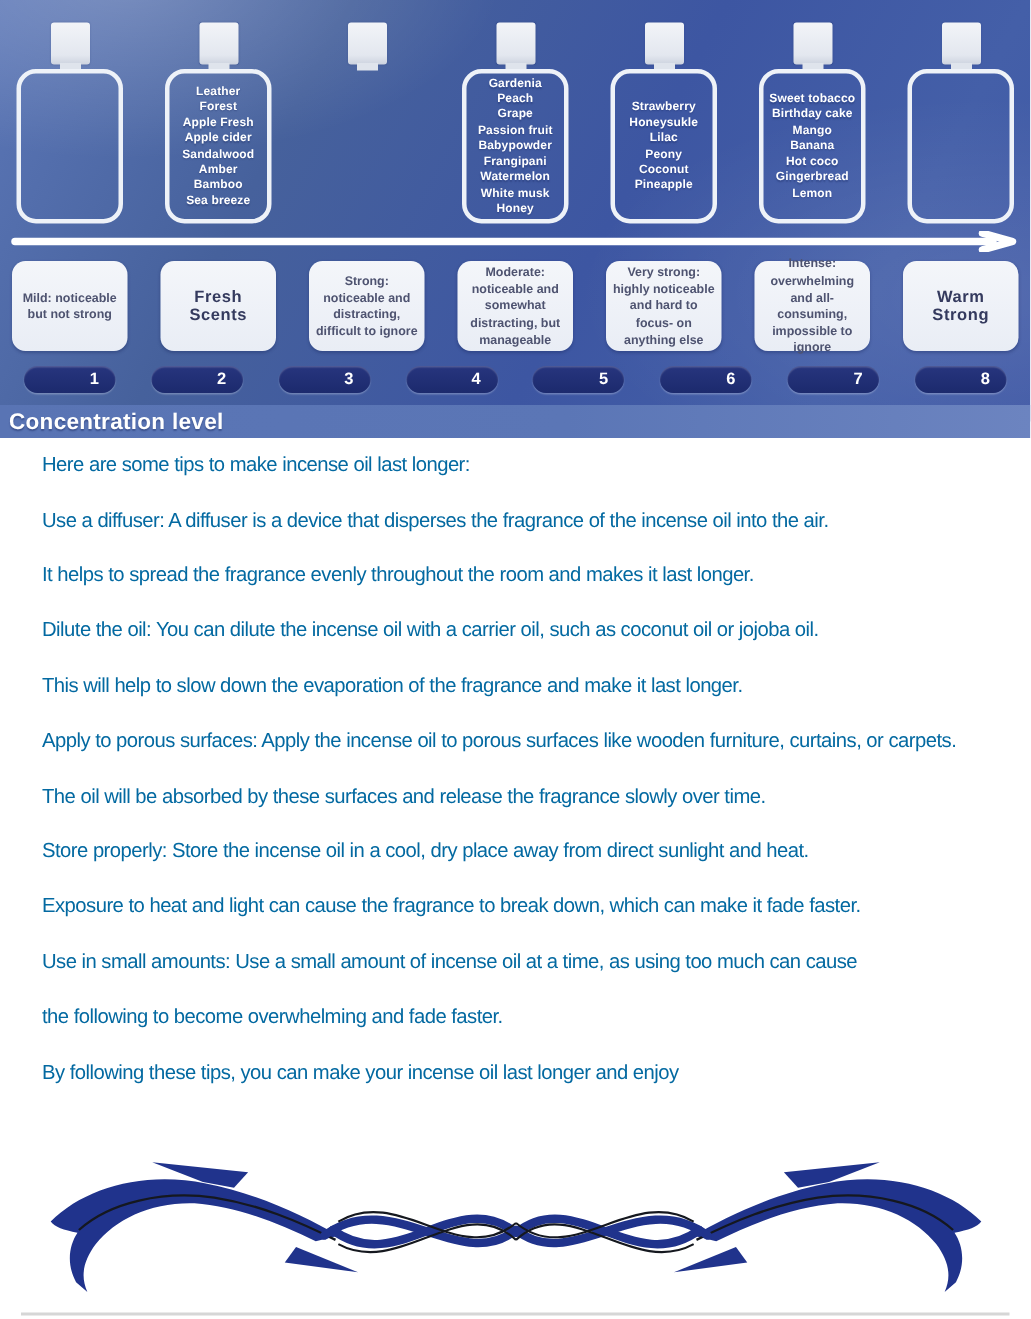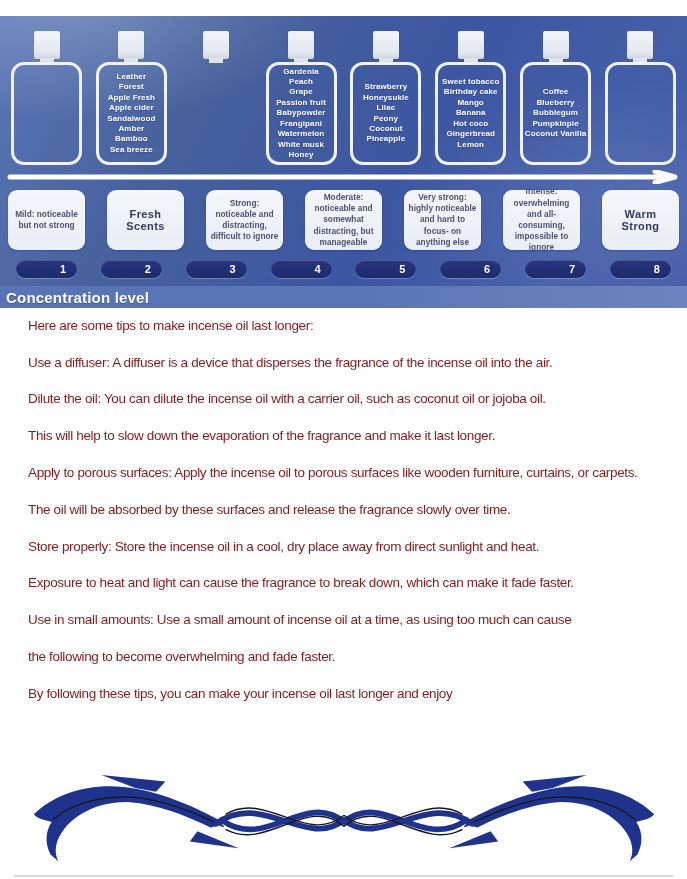--- a/index.html
+++ b/index.html
@@ -17,21 +17,20 @@
     position:relative;
     width:687px;height:281px;
     background:
       radial-gradient(ellipse 420px 200px at 12% -5%, rgba(255,255,255,0.22), rgba(255,255,255,0) 60%),
       radial-gradient(ellipse 500px 240px at 96% 70%, rgba(255,255,255,0.10), rgba(255,255,255,0) 55%),
       linear-gradient(118deg,#5b76b6 0%, #46619c 28%, #3d56a2 58%, #445fa8 82%, #3f58a5 100%);
   }
   .row{
     display:flex;justify-content:space-between;
     padding:0 10px;
-    margin-top:16px;
   }
   .slot{width:73px;flex:0 0 73px;display:flex;flex-direction:column;align-items:center;}
 
   
   .bottles{padding-top:15px;}
   .cap{
     width:26px;height:28px;border-radius:2px;
     background:linear-gradient(180deg,#f2f4f8 0%, #e3e7ef 78%, #cdd3df 100%);
     box-shadow:0 0 1px rgba(40,60,120,.45);
   }
@@ -95,21 +94,21 @@
     color:#ffffff;font-weight:bold;font-size:15px;letter-spacing:.2px;
     text-shadow:0 1px 1px rgba(20,35,90,.4);
     text-align:right;
   }
 
   
   .tips{padding:10px 0 0 28px;}
   .tips p{
     margin:0;height:36.8px;
     display:flex;align-items:center;
-    color:#7f1d1d;
+    color:#0369a1;
     font-size:13.5px;letter-spacing:-0.35px;
     white-space:nowrap;
   }
 
   
   .flourish{
     position:absolute;left:0;top:772px;width:687px;height:96px;
     display:flex;justify-content:center;align-items:center;
   }
   .bottom-rule{
@@ -186,31 +185,20 @@
 Mango
 Banana
 Hot coco
 Gingerbread Lemon</div>
         </div>
       </div>
       <div class="slot">
         <div class="cap"></div>
         <div class="neck"></div>
         <div class="bottle-body">
-          <div class="scents">Coffee
-Blueberry
-Bubblegum
-Pumpkinpie
-Coconut Vanilla</div>
-        </div>
-      </div>
-      <div class="slot">
-        <div class="cap"></div>
-        <div class="neck"></div>
-        <div class="bottle-body">
           <div class="scents"></div>
         </div>
       </div>
     </div>
 
     <div class="arrow-wrap">
       <svg width="673" height="14" viewBox="0 0 673 14">
         <path d="M3 7 H 655" stroke="#ffffff" stroke-width="5" stroke-linecap="round"></path>
         <path d="M648 1.5 L668 7 L648 12.5" stroke="#ffffff" stroke-width="5" fill="none" stroke-linecap="round" stroke-linejoin="round"></path>
       </svg>
@@ -280,20 +268,21 @@
           <div class="pill">8</div>
         </div>
     </div>
 
     <div class="strip">Concentration level</div>
   </div>
 
   <div class="tips">
     <p>Here are some tips to make incense oil last longer:</p>
     <p>Use a diffuser: A diffuser is a device that disperses the fragrance of the incense oil into the air.</p>
+    <p>It helps to spread the fragrance evenly throughout the room and makes it last longer.</p>
     <p>Dilute the oil: You can dilute the incense oil with a carrier oil, such as coconut oil or jojoba oil.</p>
     <p>This will help to slow down the evaporation of the fragrance and make it last longer.</p>
     <p>Apply to porous surfaces: Apply the incense oil to porous surfaces like wooden furniture, curtains, or carpets.</p>
     <p>The oil will be absorbed by these surfaces and release the fragrance slowly over time.</p>
     <p>Store properly: Store the incense oil in a cool, dry place away from direct sunlight and heat.</p>
     <p>Exposure to heat and light can cause the fragrance to break down, which can make it fade faster.</p>
     <p>Use in small amounts: Use a small amount of incense oil at a time, as using too much can cause</p>
     <p>the following to become overwhelming and fade faster.</p>
     <p>By following these tips, you can make your incense oil last longer and enjoy</p>
   </div>

